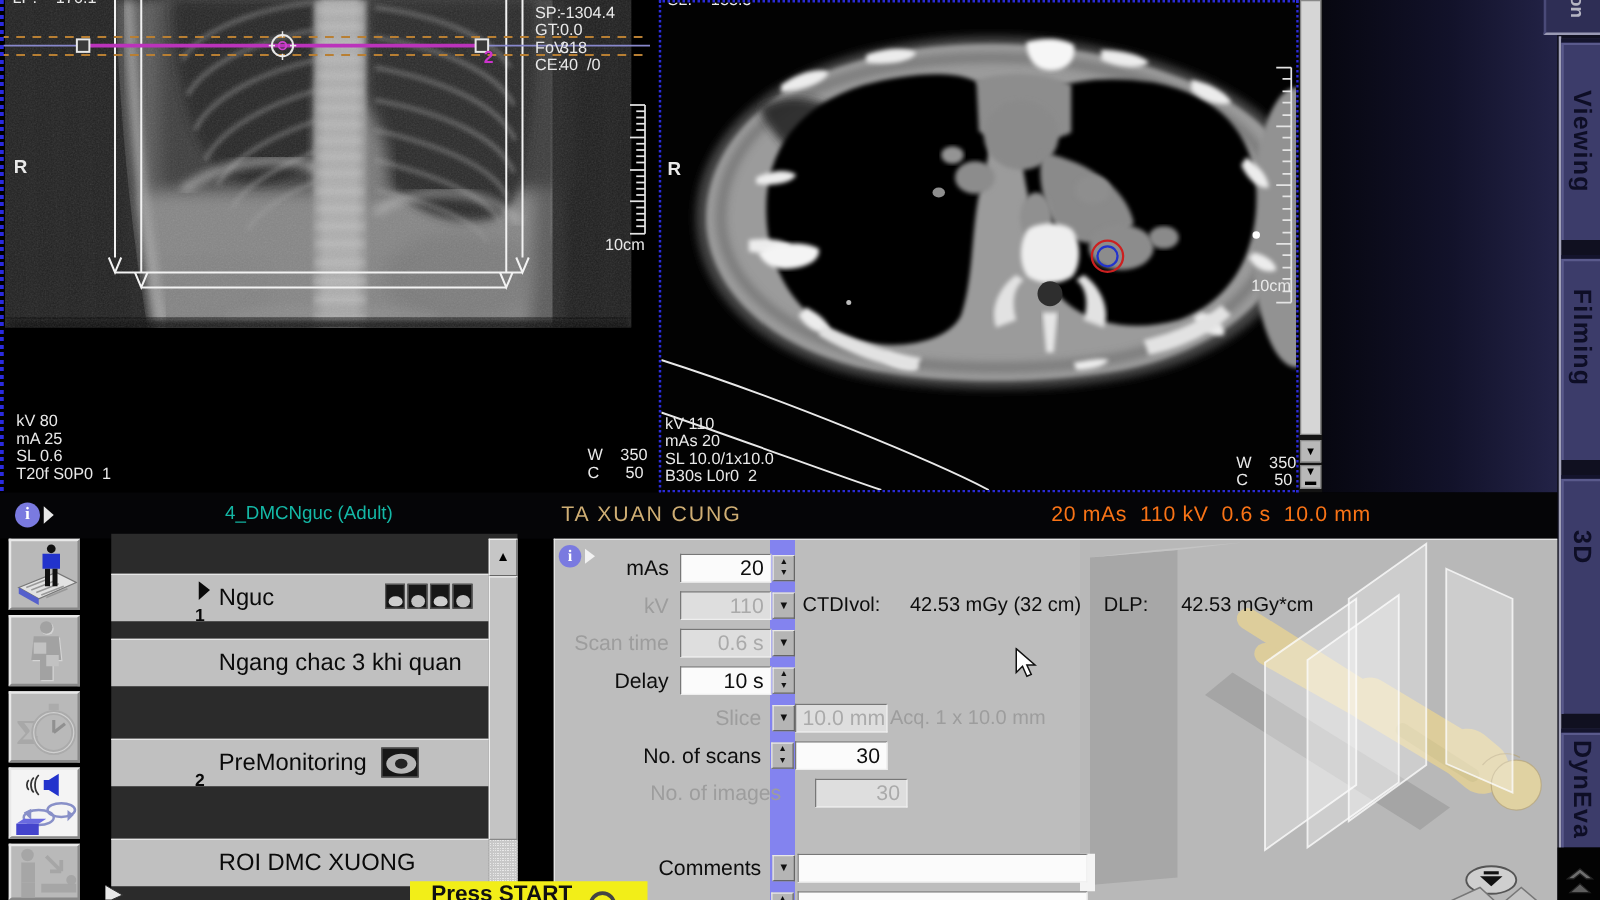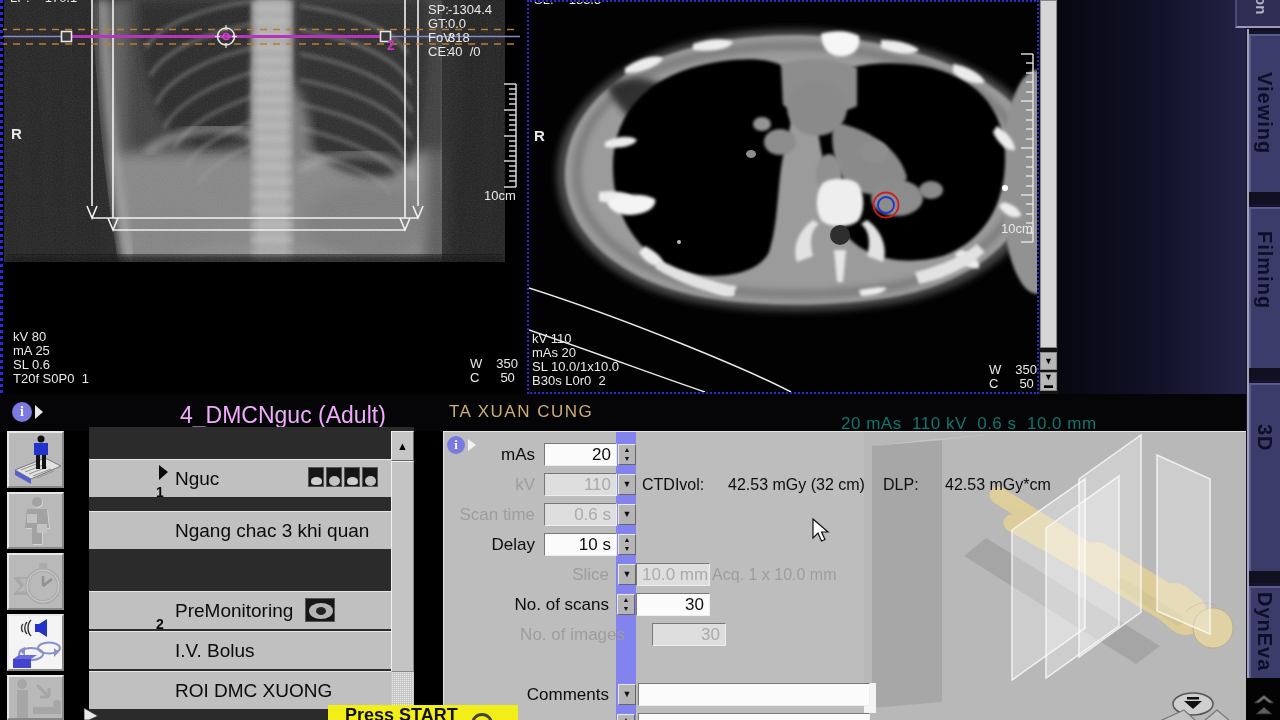--- a/index.html
+++ b/index.html
@@ -326,23 +326,23 @@
   <div class="abs" style="left:1px;top:0;width:17px;height:348px;background:#d6d6d6;border:1px solid #888"></div>
   <div class="abs" style="left:1px;top:352px;width:17px;height:18px;background:#b8b8b8;border:1px solid #888;color:#000;font-size:9px;text-align:center;line-height:16px">▼</div>
   <div class="abs" style="left:1px;top:372px;width:17px;height:19px;background:#b8b8b8;border:1px solid #888;color:#000;font-size:9px;text-align:center;line-height:8px">▼<br>▬</div>
 </div>
 
 <div class="abs" style="left:1058px;top:0;width:188px;height:394px;background:linear-gradient(90deg,#070710 0%,#12122a 55%,#232347 100%)"></div>
 
 <div class="abs" style="left:0;top:394px;width:1246px;height:37px;background:#050507">
   <div class="abs" style="left:12px;top:8px;width:20px;height:20px;border-radius:50%;background:#7a7ae0;color:#fff;font-size:14px;font-weight:bold;text-align:center;line-height:20px;font-family:'Liberation Serif',serif">i</div>
   <div class="abs" style="left:35px;top:11px;width:0;height:0;border-left:8px solid #e8e8e8;border-top:7px solid transparent;border-bottom:7px solid transparent"></div>
-  <div class="abs" style="left:180px;top:8px;color:#f0abfc;font-size:23px">4_DMCNguc (Adult)</div>
+  <div class="abs" style="left:180px;top:8px;color:#14b8a6;font-size:15px">4_DMCNguc (Adult)</div>
   <div class="abs" style="left:449px;top:8px;color:#cfae74;font-size:17px;letter-spacing:1.5px">TA XUAN CUNG</div>
-  <div class="abs" style="left:841px;top:20px;color:#0f766e;font-size:17px;letter-spacing:0.5px">20 mAs&nbsp; 110 kV&nbsp; 0.6 s&nbsp; 10.0 mm</div>
+  <div class="abs" style="left:841px;top:8px;color:#f97316;font-size:17px;letter-spacing:0.5px">20 mAs&nbsp; 110 kV&nbsp; 0.6 s&nbsp; 10.0 mm</div>
 </div>
 
 <div class="abs" style="left:0;top:431px;width:88px;height:289px;background:#000"></div>
 <div class="abs icbtn" style="left:7px;top:431px">
   <svg width="55" height="55">
     <polygon points="6,37 36,25 52,33 22,46" fill="#e2e2e2" stroke="#777" stroke-width="1"></polygon>
     <polygon points="6,37 22,46 22,51 6,42" fill="#5560cc"></polygon>
     <g stroke="#999" stroke-width="1.2">
           <line x1="12" y1="37" x2="30" y2="30"></line>
           <line x1="16" y1="39" x2="34" y2="32"></line>
@@ -432,21 +432,20 @@
         </div>
   </div>
   <div class="row" style="top:84px">Ngang chac 3 khi quan</div>
   <div class="row" style="top:164px">PreMonitoring
     <div class="num" style="left:67px;top:24px">2</div>
     <div class="thumb" style="left:216px;top:6px;width:30px;height:24px">
           <div style="position:absolute;left:3px;top:4px;width:24px;height:16px;border-radius:50%;background:#b5b5b5"></div>
           <div style="position:absolute;left:10px;top:8px;width:10px;height:8px;border-radius:50%;background:#222"></div>
         </div>
   </div>
-  <div class="row" style="top:204px">I.V. Bolus</div>
   <div class="row" style="top:244px">ROI DMC XUONG</div>
 
   <div class="abs" style="left:302px;top:4px;width:23px;height:279px;background:#9c9c9c">
     <div class="abs" style="left:0;top:0;width:23px;height:30px;background:#c6c6c6;border:1px solid #666;border-top-color:#eee;border-left-color:#eee;color:#000;font-size:11px;text-align:center;line-height:28px">▲</div>
     <div class="abs" style="left:0;top:30px;width:23px;height:211px;background:#c4c4c4;border:1px solid #888;border-top-color:#f0f0f0;border-left-color:#f0f0f0"></div>
     <div class="abs" style="left:0;top:241px;width:23px;height:52px;background:#e8e8e8;background-image:repeating-linear-gradient(0deg,#c8c8c8 0 1px,transparent 1px 2px),repeating-linear-gradient(90deg,#c8c8c8 0 1px,transparent 1px 2px)"></div>
   </div>
 </div>
 
 <div class="abs" style="left:443px;top:431px;width:803px;height:289px;background:#bdbdbd;border-top:1px solid #e4e4e4;border-left:1px solid #e4e4e4;overflow:hidden">

